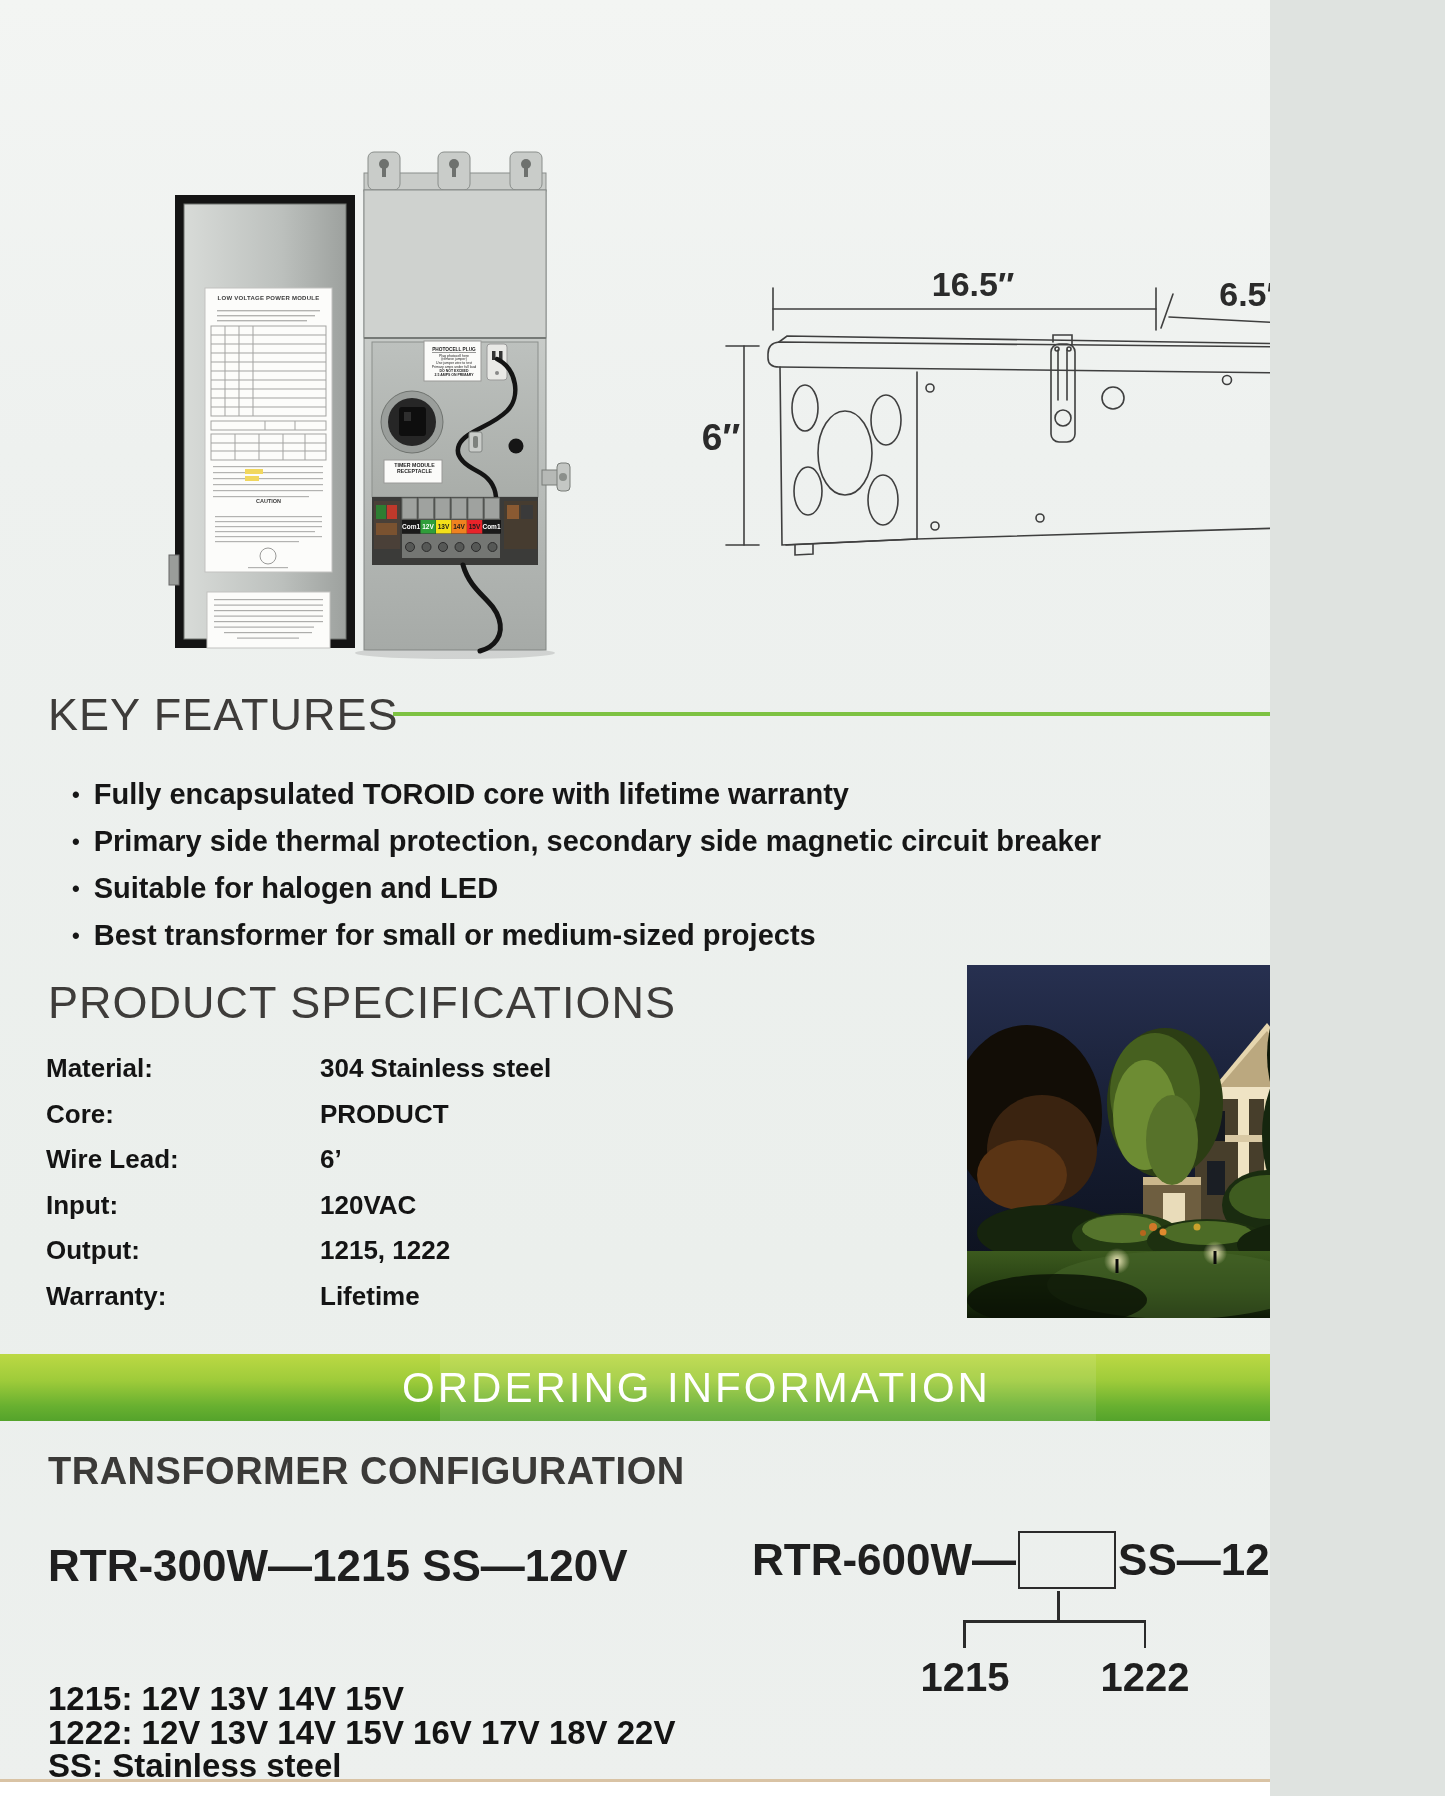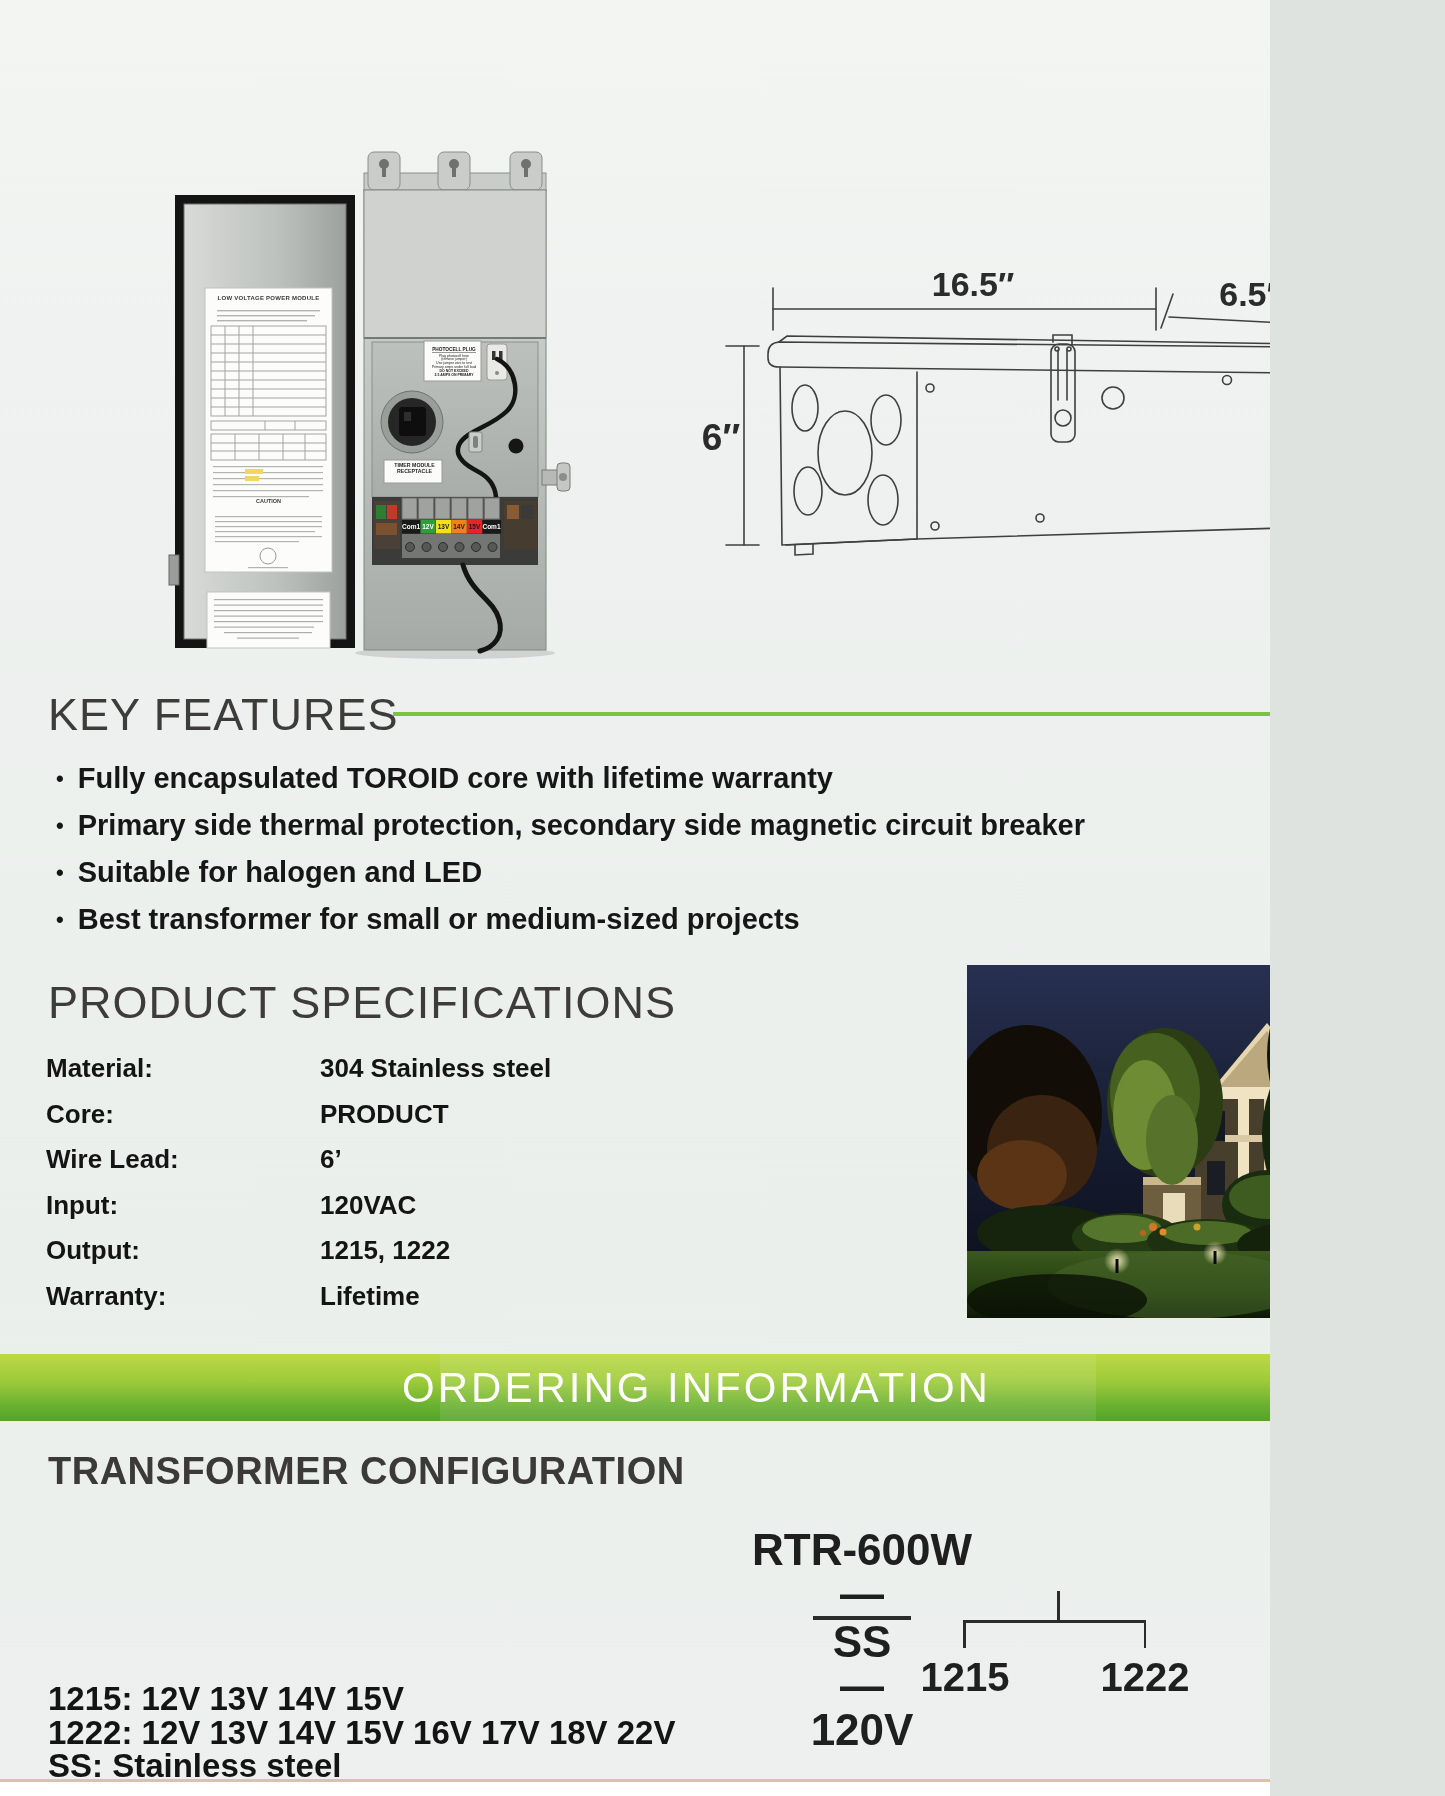--- a/index.html
+++ b/index.html
@@ -8,35 +8,35 @@
     position:relative;width:1270px;height:1796px;overflow:hidden;
     background:linear-gradient(180deg,#f3f5f3 0%,#eef1ef 25%,#ebefec 70%,#edf0ee 100%);
     font-family:"Liberation Sans",sans-serif;color:#1b1b1b;
   }
   .abs{position:absolute;}
   
   .h-big{font-weight:400;color:#3e3c3a;font-size:45px;letter-spacing:1px;line-height:1;}
   .h-mid{font-weight:700;color:#3b3a38;font-size:38px;letter-spacing:.5px;line-height:1;}
   .green-line{background:#7dc242;height:4px;}
   
-  .bullets{list-style:none;margin:0;padding:0;}
+  .bullets{list-style:none;margin:16px;padding:0;}
   .bullets li{font-size:29px;font-weight:700;line-height:45px;color:#161616;white-space:nowrap;}
   .bullets li::before{content:"•";font-size:22px;margin-right:14px;position:relative;top:-2px;}
   
   .spec-row{display:flex;font-size:26px;font-weight:700;line-height:45.5px;color:#141414;}
   .spec-row .lbl{width:274px;flex:none;}
   
   .banner{left:0;top:1354px;width:1445px;height:67px;
     background:linear-gradient(180deg,#bcd944 0%,#9ecb3a 40%,#68b030 78%,#54a32b 100%);
     display:flex;align-items:center;justify-content:center;padding-right:52px;}
   .banner .mid-sheen{position:absolute;left:440px;top:0;width:656px;height:100%;background:rgba(255,255,255,.10);}
   .banner span{position:relative;color:#fff;font-size:42px;letter-spacing:3px;font-weight:400;}
   
   .model-line{font-size:44px;font-weight:700;color:#1f1f1f;line-height:1;white-space:nowrap;}
-  .model-b{display:flex;align-items:center;height:64px;flex-direction:column;}
+  .model-b{display:flex;align-items:center;height:64px;}
   .model-b .opt-box{width:98px;height:58px;border:2.5px solid #2b2b2b;margin:0 2px;}
   .conn{background:#2b2b2b;}
   .opt-label{font-size:40px;font-weight:700;color:#1f1f1f;text-align:center;width:120px;}
   .notes{font-size:33px;font-weight:700;line-height:33.5px;color:#141414;}
   
   .ovl{transform-origin:0 0;transform:scale(.5);color:#222;}
   .door-title{width:230px;text-align:center;font-size:12px;font-weight:700;letter-spacing:.5px;color:#3a3a3a;}
   .door-caution{width:230px;text-align:center;font-size:11px;font-weight:700;color:#3a3a3a;}
   .pc-label{width:112px;text-align:center;line-height:1.12;}
   .pc-label .t{font-size:9.5px;font-weight:700;border-bottom:1px solid #333;display:inline-block;margin-bottom:1px;}
@@ -468,20 +468,21 @@
     </g>
   </svg>
 
   <div class="abs banner">
     <div class="mid-sheen"></div>
     <span>ORDERING INFORMATION</span>
   </div>
 
   <div class="abs h-mid" style="left:48px;top:1452px">TRANSFORMER CONFIGURATION</div>
 
+  <div class="abs model-line" style="left:48px;top:1544px">RTR-300W—1215 SS—120V</div>
 
   <div class="abs model-b" style="left:752px;top:1528px">
     <span class="model-line">RTR-600W</span>
     <span class="model-line">—</span>
     <div class="opt-box"></div>
     <span class="model-line">SS</span>
     <span class="model-line">—</span>
     <span class="model-line">120V</span>
   </div>
 

